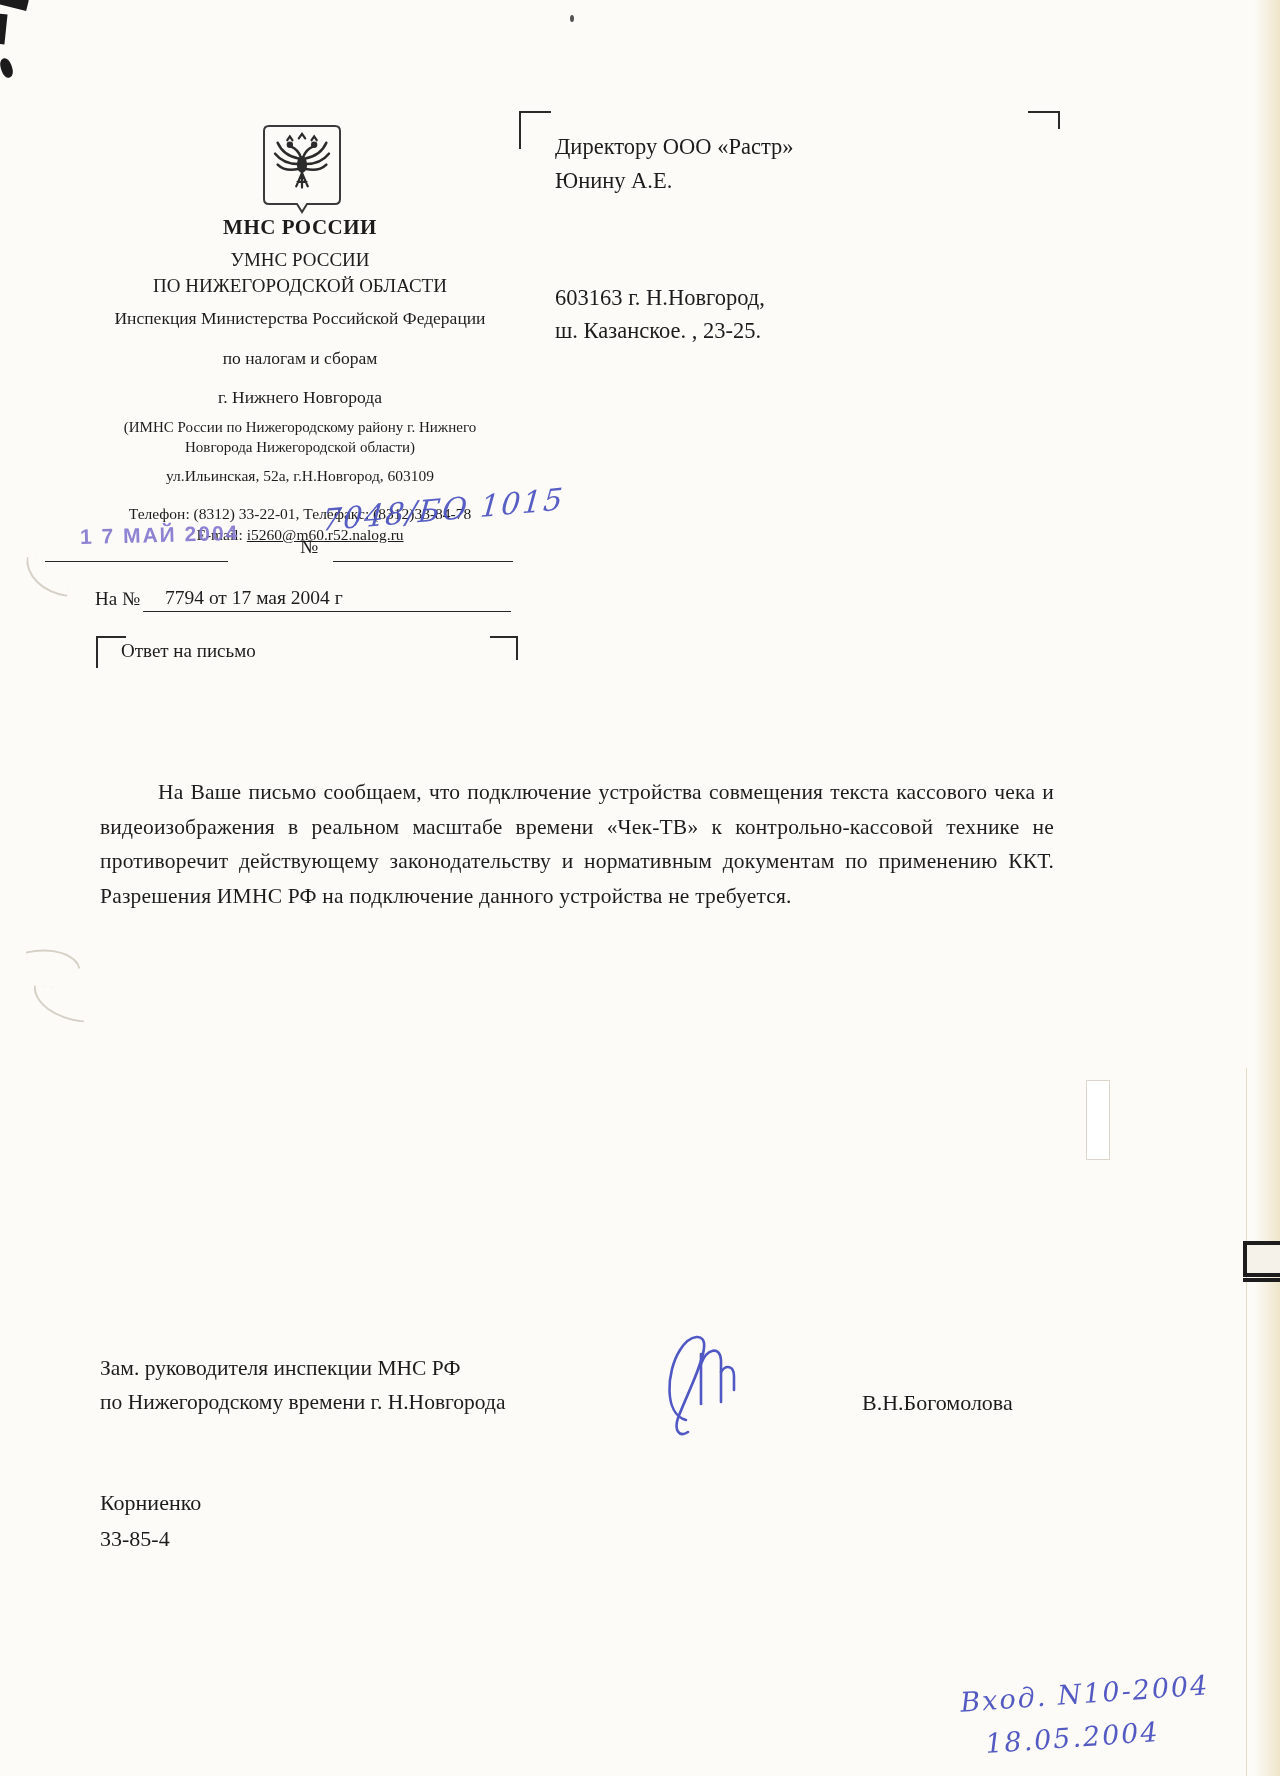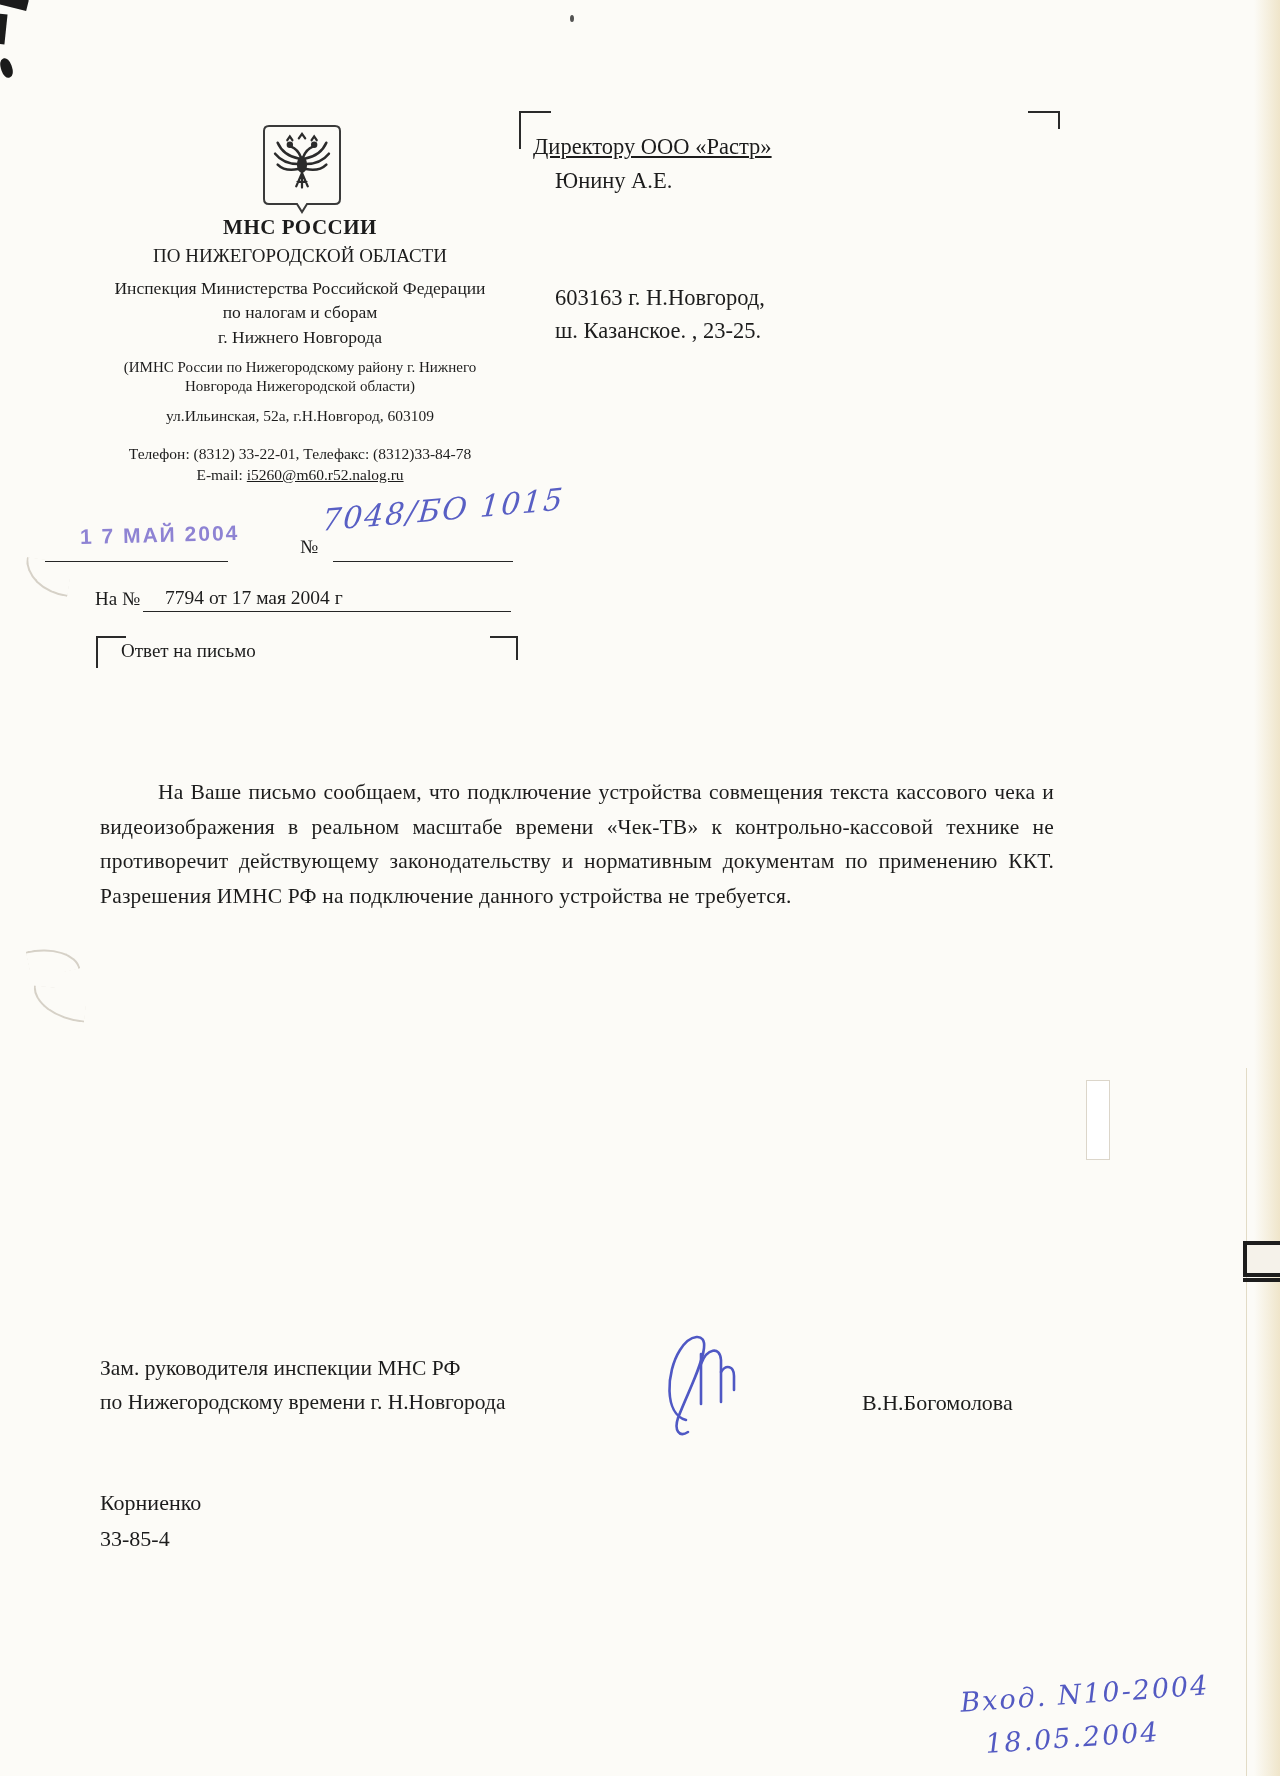--- a/index.html
+++ b/index.html
@@ -10,21 +10,21 @@
   }
   .abs{position:absolute;}
   .rule{position:absolute;border-bottom:1.6px solid #262626;height:0;}
   .bracket{position:absolute;border-color:#2a2a2a;border-style:solid;border-width:0;}
   
   #lh{left:40px;top:216px;width:520px;text-align:center;line-height:1.12;}
   .lh-org{font-size:21px;font-weight:bold;letter-spacing:.5px;}
   .lh-umns{font-size:19px;margin-top:9px;}
   .lh-region{font-size:19px;margin-top:5px;}
   .lh-insp1{font-size:17.5px;margin-top:13px;}
-  .lh-insp{font-size:17.5px;margin-top:5px;}
+  .lh-insp{font-size:17.5px;margin-top:20px;}
   .lh-paren{font-size:15px;margin-top:11px;}
   .lh-paren2{font-size:15px;margin-top:3px;}
   .lh-addr{font-size:15.5px;margin-top:12px;}
   .lh-addr2{font-size:15.5px;margin-top:20px;}
   .lh-email{font-size:15.5px;margin-top:4px;}
   .lh-email u{text-decoration:underline;}
   
   .stamp{
     left:80px;top:523px;font-family:"Liberation Sans", sans-serif;
     font-weight:bold;font-size:21px;letter-spacing:2px;color:#8579d1;
@@ -87,20 +87,21 @@
         <path d="M27 16 L31 10 L35 16" stroke-width="3.5"></path>
         <path d="M65 16 L69 10 L73 16" stroke-width="3.5"></path>
         <ellipse cx="50" cy="54" rx="8" ry="13" fill="#2b2b2b" stroke="none"></ellipse>
         <path d="M50 67 L41 88 M50 67 L50 90 M50 67 L59 88 M43 81 L57 81" stroke-width="3.5"></path>
       </g>
     </svg>
   </div>
 
   <div class="abs" id="lh">
     <div class="lh-org">МНС РОССИИ</div>
+    <div class="lh-umns">УМНС РОССИИ</div>
     <div class="lh-region">ПО НИЖЕГОРОДСКОЙ ОБЛАСТИ</div>
     <div class="lh-insp1">Инспекция Министерства Российской Федерации</div>
     <div class="lh-insp">по налогам и сборам</div>
     <div class="lh-insp">г. Нижнего Новгорода</div>
     <div class="lh-paren">(ИМНС России по Нижегородскому району г. Нижнего</div>
     <div class="lh-paren2">Новгорода Нижегородской области)</div>
     <div class="lh-addr">ул.Ильинская, 52а, г.Н.Новгород, 603109</div>
     <div class="lh-addr2">Телефон: (8312) 33-22-01, Телефакс: (8312)33-84-78</div>
     <div class="lh-email"><span>E-mail: </span><u>i5260@m60.r52.nalog.ru</u></div>
   </div>
@@ -114,21 +115,21 @@
   <div class="abs fld" style="left:95px;top:588px;">На №</div>
   <div class="abs fld" style="left:165px;top:587px;font-size:19.5px;">7794 от 17 мая 2004 г</div>
   <div class="rule" style="left:143px;top:611px;width:368px;"></div>
 
   <div class="bracket" style="left:96px;top:636px;width:28px;height:30px;border-left-width:2px;border-top-width:2px;"></div>
   <div class="bracket" style="left:490px;top:636px;width:26px;height:22px;border-top-width:2px;border-right-width:2px;"></div>
   <div class="abs fld" style="left:121px;top:640px;">Ответ на письмо</div>
 
   <div class="bracket" style="left:519px;top:111px;width:30px;height:36px;border-left-width:2px;border-top-width:2px;"></div>
   <div class="bracket" style="left:1028px;top:111px;width:30px;height:16px;border-top-width:2px;border-right-width:2px;"></div>
-  <div class="abs r-line" style="left:533px;top:134px;text-decoration:underline;">Директору ООО «Растр»</div>
+  <div class="abs r-line" style="left:555px;top:134px;">Директору ООО «Растр»</div>
   <div class="abs r-line" style="left:555px;top:168px;">Юнину А.Е.</div>
   <div class="abs r-line" style="left:555px;top:285px;text-align:center;">603163 г. Н.Новгород,</div>
   <div class="abs r-line" style="left:555px;top:318px;">ш. Казанское. , 23-25.</div>
 
   <div class="abs body-par">На Ваше письмо  сообщаем, что подключение устройства совмещения текста кассового чека и видеоизображения в реальном масштабе времени «Чек-ТВ» к контрольно-кассовой технике не противоречит действующему законодательству и нормативным документам по применению ККТ. Разрешения ИМНС РФ на подключение данного устройства не требуется.</div>
 
   <div class="abs sig-line" style="left:100px;top:1356px;">Зам. руководителя инспекции МНС РФ</div>
   <div class="abs sig-line" style="left:100px;top:1390px;">по Нижегородскому времени г. Н.Новгорода</div>
   <div class="abs" style="left:648px;top:1320px;width:110px;height:130px;">
     <svg width="110" height="130" viewBox="0 0 110 130">

